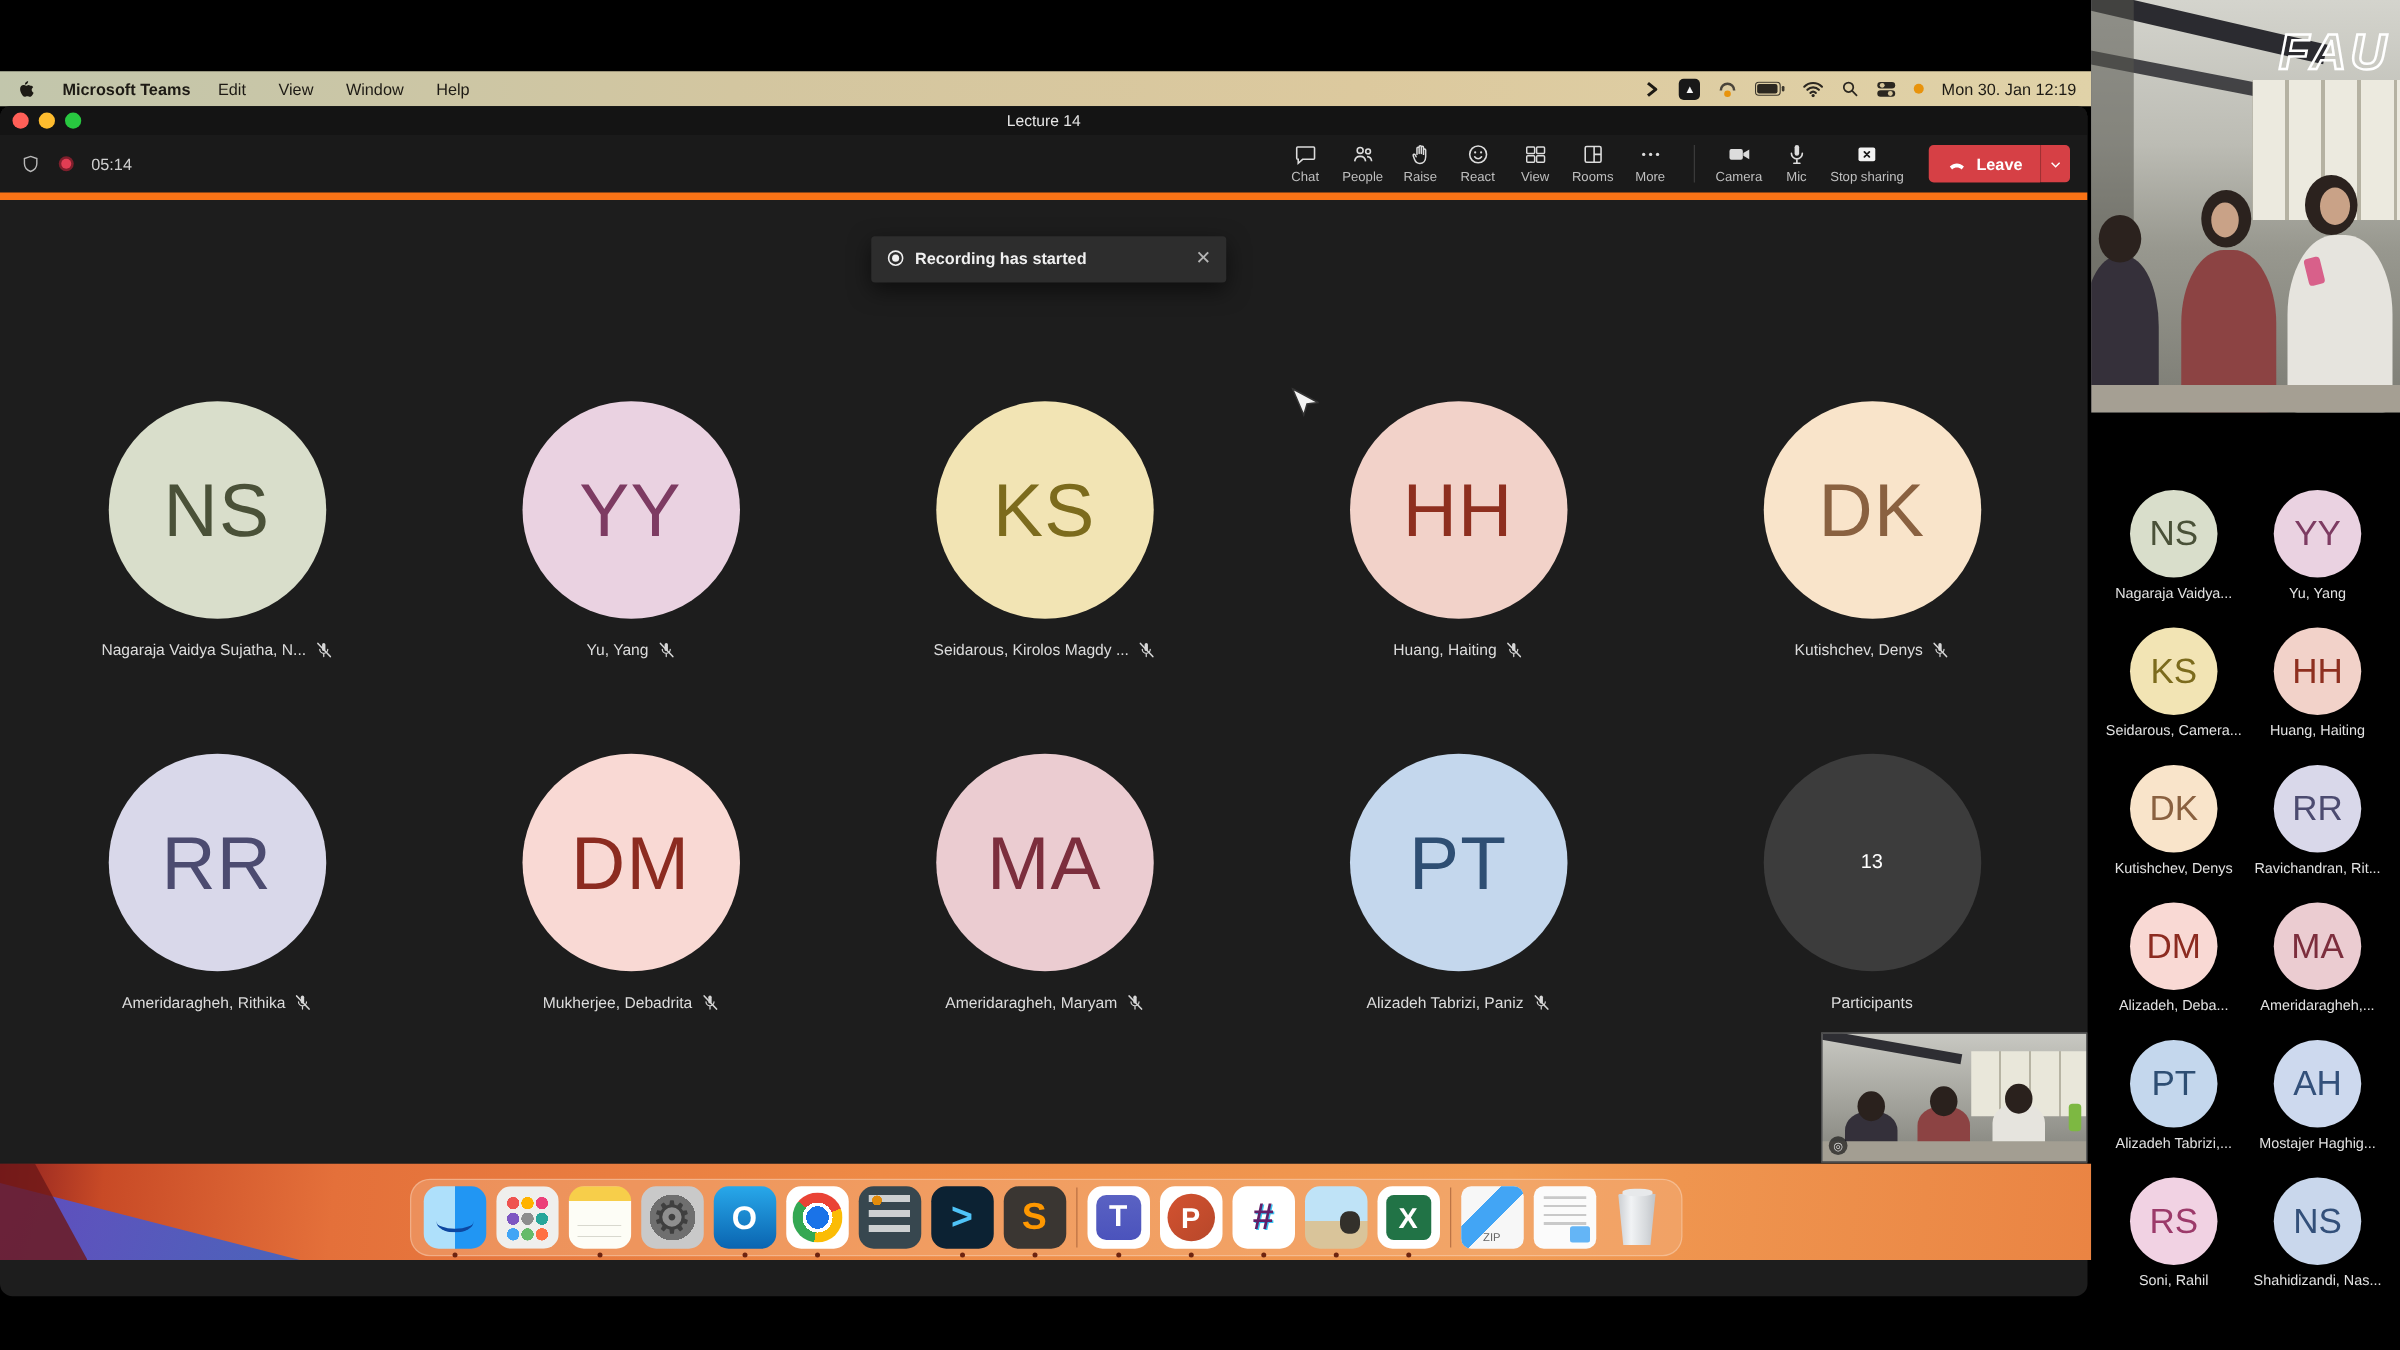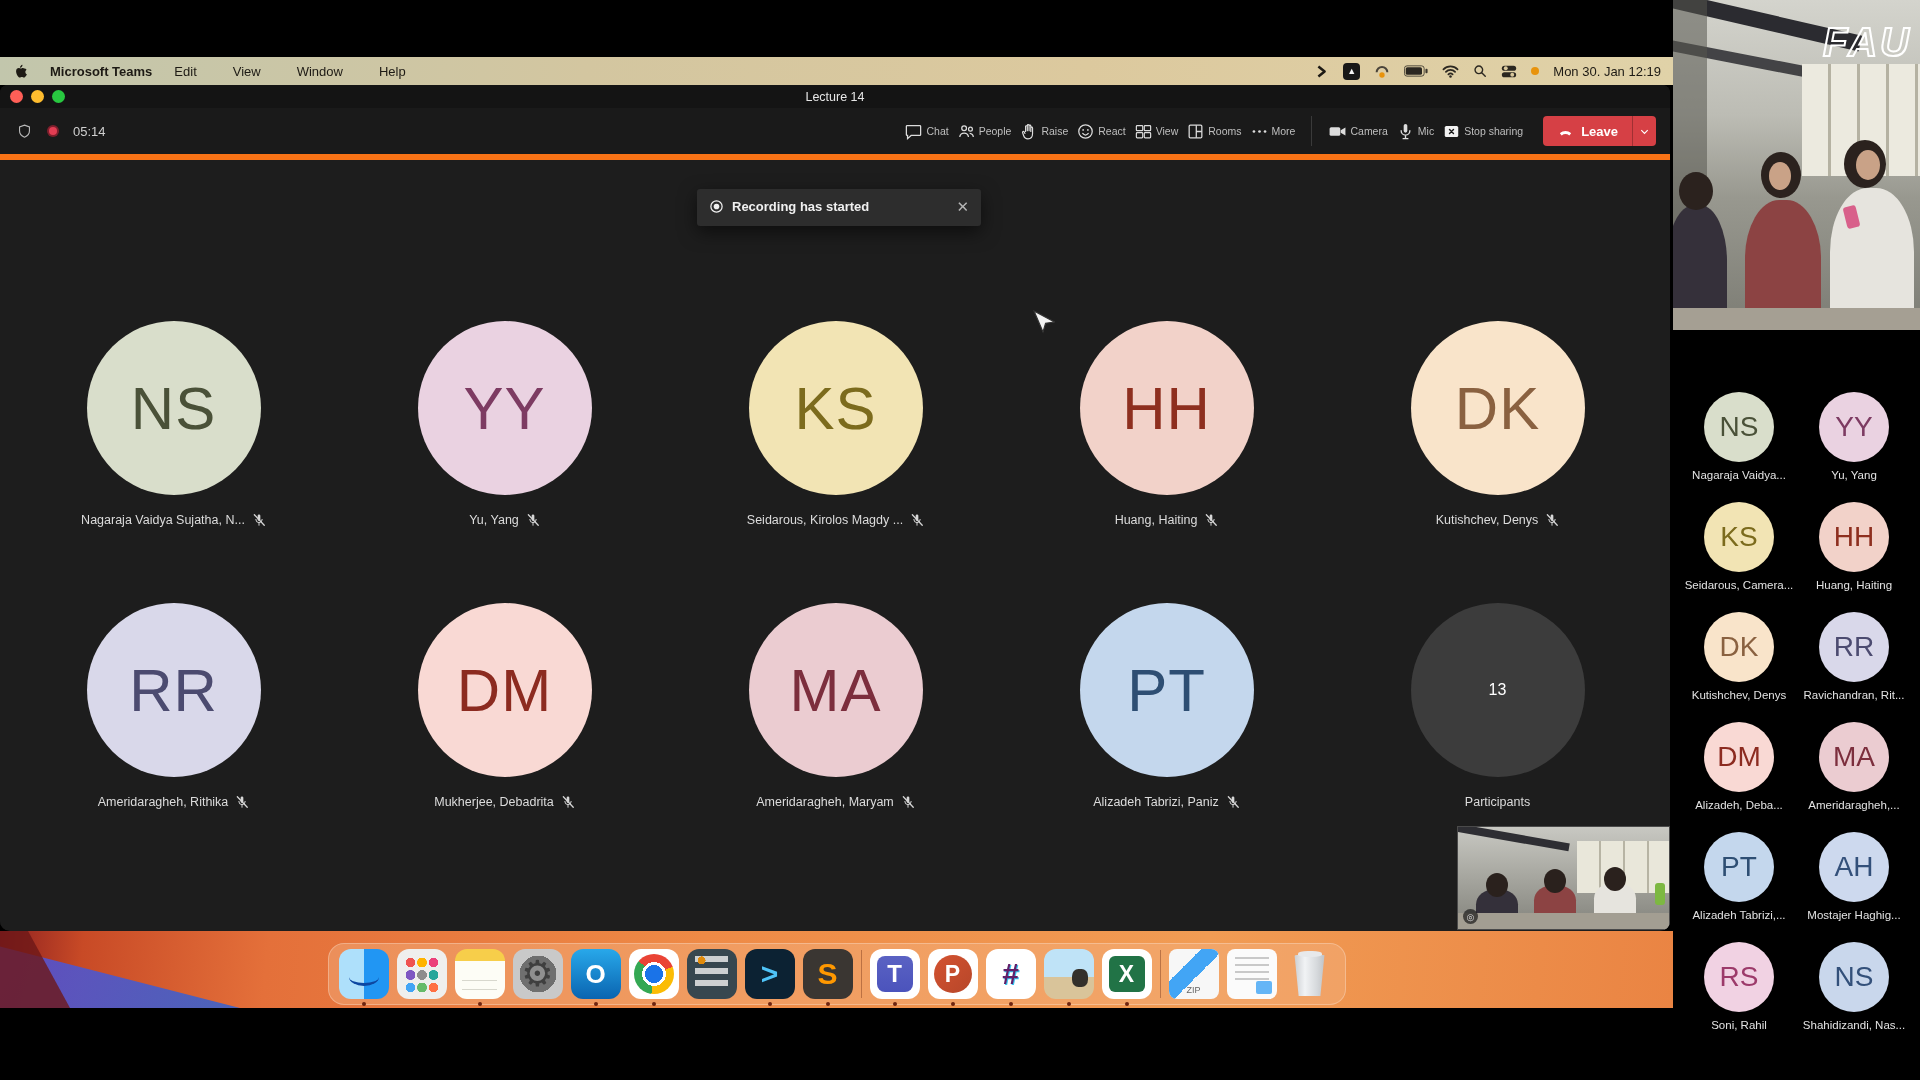--- a/index.html
+++ b/index.html
@@ -18,34 +18,34 @@
   .apple { width:16px; height:16px; display:inline-flex; }
   .mb-app { font-weight:bold; }
   .menu-item { cursor:default; }
   .mb-right { margin-left:auto; display:flex; align-items:center; gap:14px; }
   .sic { display:inline-flex; align-items:center; }
   .rec-badge { width:17px; height:17px; background:#181818; border-radius:4px; display:inline-flex; align-items:center; justify-content:center; color:#f5f5f5; font-size:9px; }
   .status-dot { width:8px; height:8px; border-radius:50%; background:#e8930c; }
   .mb-clock { font-size:13px; }
 
   
-  #twindow { position:absolute; left:0; top:85px; width:1670px; height:846px;
+  #twindow { position:absolute; left:0; top:85px; width:1670px; height:952px;
     background:#1d1d1d; border-radius:8px 8px 10px 10px; overflow:hidden; }
   #titlebar { position:relative; height:23px; background:#141414; display:flex; align-items:center; justify-content:center; }
   .tlights { position:absolute; left:10px; top:5px; display:flex; gap:8px; }
   .tlight { width:13px; height:13px; border-radius:50%; }
   .tl-red { background:#ff5f57; } .tl-yellow { background:#febc2e; } .tl-green { background:#28c840; }
   #wtitle { color:#e6e6e6; font-size:12.5px; }
 
   
   #toolbar { position:relative; height:52px; background:#1a1a1a; display:flex; align-items:center; border-bottom:6px solid #f97316; }
   #tb-left { display:flex; align-items:center; gap:12px; padding-left:16px; }
   .timer { color:#cfcfcf; font-size:13px; }
   #tb-right { margin-left:auto; display:flex; align-items:flex-start; gap:2px; padding-right:14px; align-items:center; }
-  .tbtn { min-width:46px; padding:2px 4px; display:flex; flex-direction:row; align-items:center; gap:3px; cursor:pointer; }
+  .tbtn { min-width:46px; padding:2px 4px; display:flex; flex-direction:column; align-items:center; gap:3px; cursor:pointer; }
   .ticon { width:19px; height:19px; color:#dcdcdc; display:inline-flex; }
   .ticon svg { width:100%; height:100%; }
   .tlabel { font-size:10.5px; color:#bfbfbf; white-space:nowrap; }
   .tb-sep { width:1px; height:30px; background:#3a3a3a; margin:0 10px; }
   #leave-group { display:flex; margin-left:14px; }
   #leave-btn { background:#d64045; color:#fff; font-size:13px; font-weight:bold; height:30px;
     display:flex; align-items:center; gap:7px; padding:0 14px; border-radius:4px 0 0 4px; cursor:pointer; }
   #leave-btn svg { width:17px; height:17px; }
   #leave-chevron { background:#d64045; width:24px; height:30px; border-radius:0 4px 4px 0;
     border-left:1px solid rgba(0,0,0,.25); display:flex; align-items:center; justify-content:center; cursor:pointer; }
@@ -194,21 +194,21 @@
   <div id="main">
 
     <div id="menubar">
       <div class="mb-left">
         <span class="apple">
           <svg viewBox="0 0 20 20">
               <path fill="#1d1a14" d="M13.1 2.2c.1 1-.3 1.9-.8 2.6-.6.7-1.5 1.3-2.4 1.2-.1-.9.4-1.8.9-2.4.6-.8 1.5-1.3 2.3-1.4zM15.6 7c1 0 2 .5 2.6 1.4-.9.6-1.5 1.5-1.5 2.7 0 1.3.8 2.4 1.9 2.9-.3.8-.7 1.5-1.2 2.2-.7 1-1.4 1.9-2.5 1.9-1 0-1.4-.6-2.6-.6s-1.6.6-2.6.6c-1.1 0-1.9-1-2.6-2-1.3-1.9-2-4-2-5.8 0-2.6 1.7-4 3.4-4 1 0 1.9.7 2.6.7.6 0 1.5-.8 2.5-.8z"></path>
             </svg>
         </span>
         <span class="mb-app">Microsoft Teams</span>
-        <span id="menu-items" style="display:flex; gap:36px;">
+        <span id="menu-items" style="display:flex; gap:26px;">
             <span class="menu-item">Edit</span>
             <span class="menu-item">View</span>
             <span class="menu-item">Window</span>
             <span class="menu-item">Help</span>
           </span>
       </div>
       <div class="mb-right">
         <span class="sic">
           <svg width="15" height="15" viewBox="0 0 24 24">
               <path d="M7 4l10 8-10 8" fill="none" stroke="#1d1a14" stroke-width="4" stroke-linejoin="round"></path>

